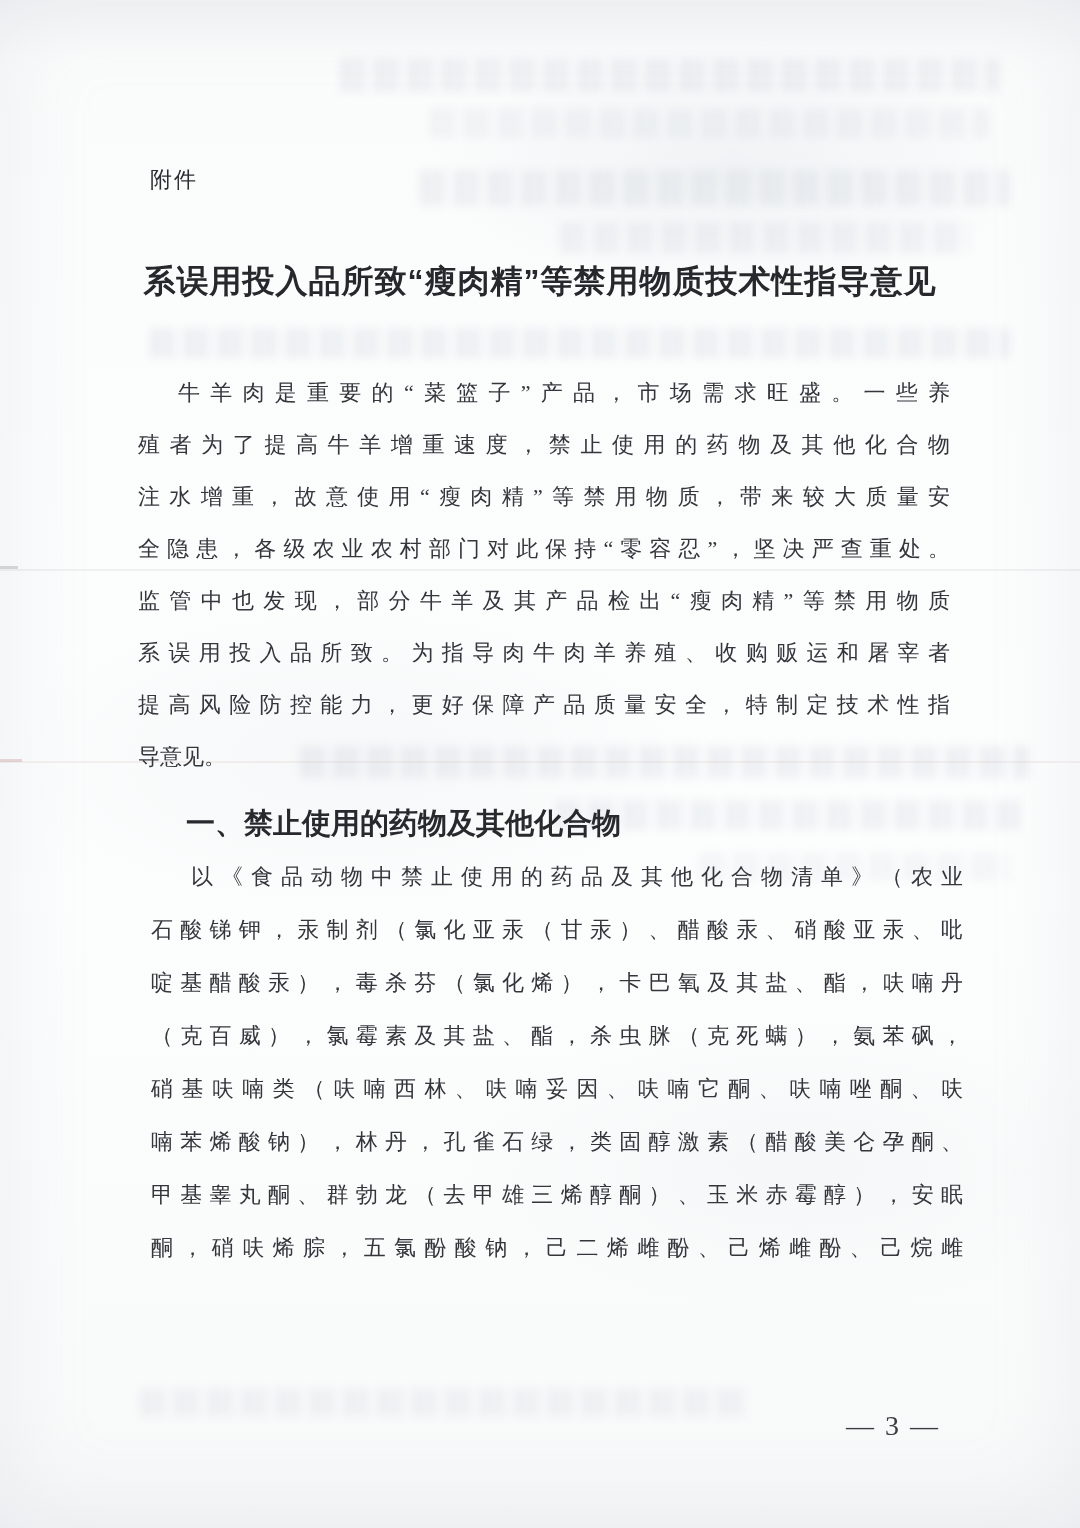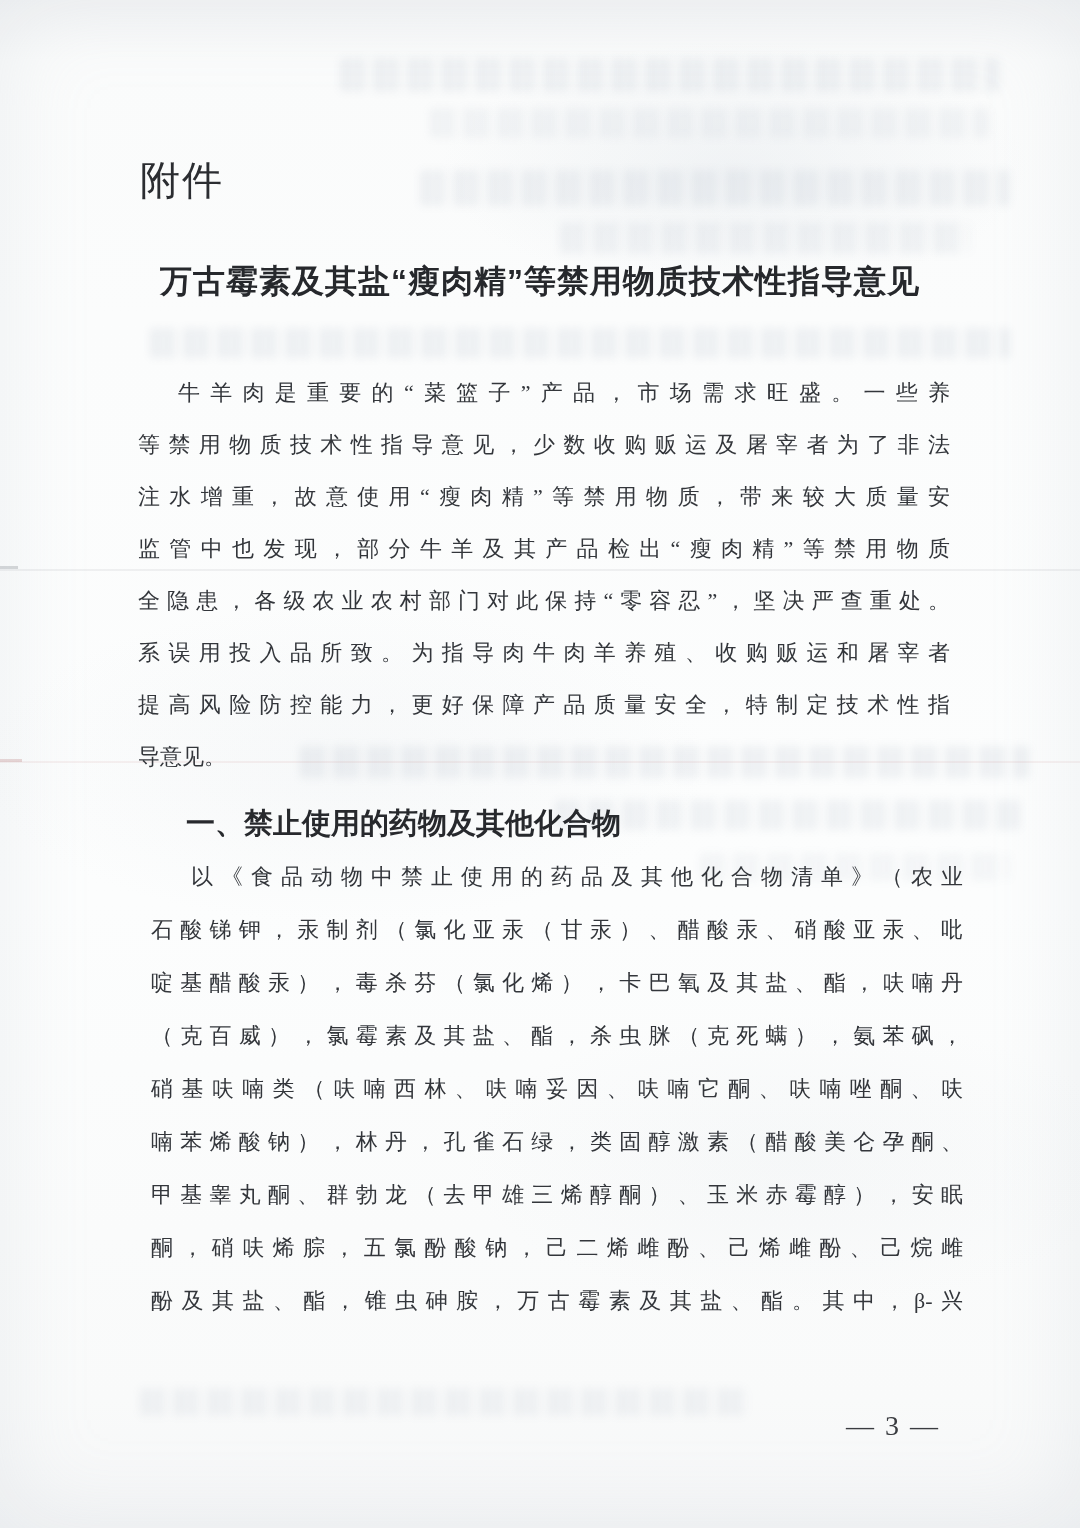--- a/index.html
+++ b/index.html
@@ -16,23 +16,23 @@
       radial-gradient(480px 210px at 74% 76%, rgba(219,225,230,.16), transparent 70%),
       linear-gradient(180deg,#f4f5f6 0px,#fafbfb 60px,#fbfcfc 320px,#fcfdfd 900px,#f9fafa 1400px,#f5f6f7 1528px);
   }
   .page::after{
     content:"";position:absolute;inset:0;pointer-events:none;
     box-shadow:inset 0 0 90px rgba(182,190,198,.20);
   }
 
   
   .attachment{
-    position:absolute;top:160px;left:140px;
+    position:absolute;top:160px;left:150px;
     font-family:"Liberation Sans","DejaVu Sans",sans-serif;
-    font-size:40px;line-height:40px;color:#2b2d31;letter-spacing:2px;
+    font-size:22px;line-height:40px;color:#2b2d31;letter-spacing:2px;
   }
   .title{
     position:absolute;top:258px;left:70px;width:940px;margin:0;
     text-align:center;white-space:nowrap;
     font-family:"Liberation Sans","DejaVu Sans",sans-serif;
     font-weight:700;font-size:32px;line-height:46px;
     color:#26282c;letter-spacing:1px;
   }
   .para{position:absolute;left:138px;width:812px;font-size:22px;}
   .para .line{
@@ -93,41 +93,40 @@
   <div class="ghost g7"></div>
   <div class="ghost g8"></div>
   <div class="ghost g9"></div>
   <div class="streak s1"></div>
   <div class="streak s2"></div>
   <div class="streak s3"></div>
   <div class="streak s4"></div>
 
   <div class="attachment">附件</div>
 
-  <h1 class="title">万古霉素及其盐“瘦肉精”等禁用物质技术性指导意见</h1>
+  <h1 class="title">系误用投入品所致“瘦肉精”等禁用物质技术性指导意见</h1>
 
   <div class="para para-intro">
       <div class="line first">牛羊肉是重要的“菜篮子”产品，市场需求旺盛。一些养</div>
-      <div class="line">等禁用物质技术性指导意见，少数收购贩运及屠宰者为了非法</div>
+      <div class="line">殖者为了提高牛羊增重速度，禁止使用的药物及其他化合物</div>
       <div class="line">注水增重，故意使用“瘦肉精”等禁用物质，带来较大质量安</div>
+      <div class="line">全隐患，各级农业农村部门对此保持“零容忍”，坚决严查重处。</div>
       <div class="line">监管中也发现，部分牛羊及其产品检出“瘦肉精”等禁用物质</div>
-      <div class="line">全隐患，各级农业农村部门对此保持“零容忍”，坚决严查重处。</div>
       <div class="line">系误用投入品所致。为指导肉牛肉羊养殖、收购贩运和屠宰者</div>
       <div class="line">提高风险防控能力，更好保障产品质量安全，特制定技术性指</div>
       <div class="line natural">导意见。</div>
     </div>
 
   <h2 class="heading">一、禁止使用的药物及其他化合物</h2>
 
   <div class="para para-substances">
       <div class="line first">以《食品动物中禁止使用的药品及其他化合物清单》（农业</div>
       <div class="line">石酸锑钾，汞制剂（氯化亚汞（甘汞）、醋酸汞、硝酸亚汞、吡</div>
       <div class="line">啶基醋酸汞），毒杀芬（氯化烯），卡巴氧及其盐、酯，呋喃丹</div>
       <div class="line">（克百威），氯霉素及其盐、酯，杀虫脒（克死螨），氨苯砜，</div>
       <div class="line">硝基呋喃类（呋喃西林、呋喃妥因、呋喃它酮、呋喃唑酮、呋</div>
       <div class="line">喃苯烯酸钠），林丹，孔雀石绿，类固醇激素（醋酸美仑孕酮、</div>
       <div class="line">甲基睾丸酮、群勃龙（去甲雄三烯醇酮）、玉米赤霉醇），安眠</div>
       <div class="line">酮，硝呋烯腙，五氯酚酸钠，己二烯雌酚、己烯雌酚、己烷雌</div>
-      <div class="line">酚及其盐、酯，锥虫砷胺，万古霉素及其盐、酯。其中，β-兴</div>
     </div>
 
   <div class="pageno">— 3 —</div>
 </div>
 
 </body></html>

